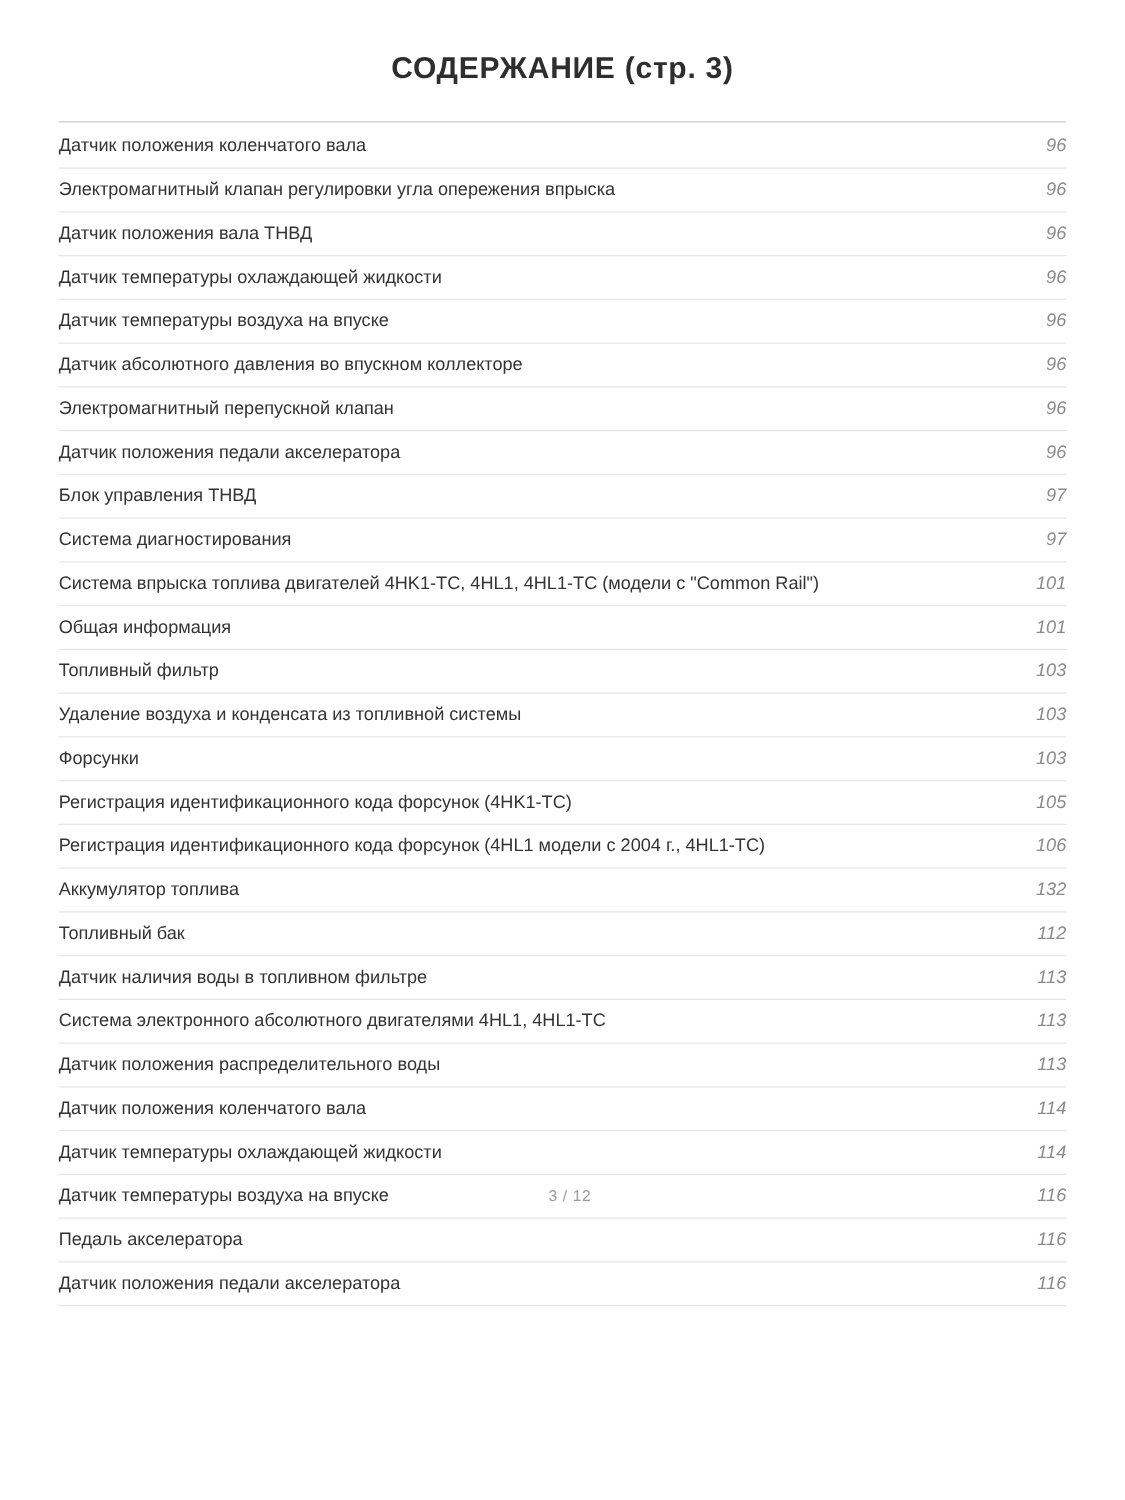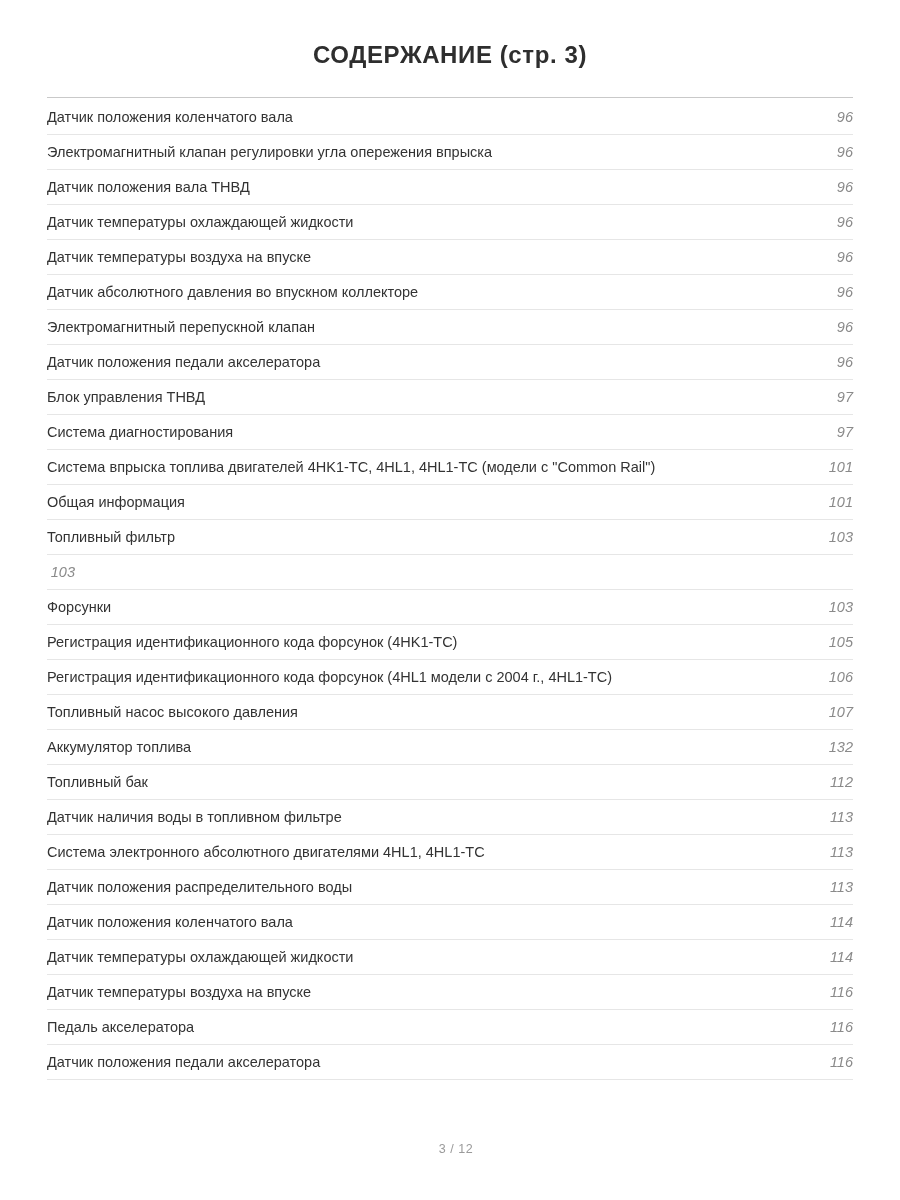--- a/index.html
+++ b/index.html
@@ -12,21 +12,21 @@
     height: 1200px;
     background: #ffffff;
     font-family: "Liberation Sans", "DejaVu Sans", sans-serif;
     color: #333333;
     -webkit-font-smoothing: antialiased;
     overflow: hidden;
   }
   .page {
     position: relative;
     width: 900px;
-    height: 1200px;
+    height: 1008px;
     box-sizing: border-box;
     padding: 0 47px;
   }
   .doc-title {
     text-align: center;
     font-size: 24px;
     font-weight: bold;
     letter-spacing: 0.6px;
     color: #2e2e2e;
     padding-top: 40px;
@@ -142,39 +142,36 @@
       </div>
       <div class="toc-row">
         <span class="toc-title">Общая информация</span>
         <span class="toc-page">101</span>
       </div>
       <div class="toc-row">
         <span class="toc-title">Топливный фильтр</span>
         <span class="toc-page">103</span>
       </div>
       <div class="toc-row">
+        <span class="toc-title">Удаление воздуха и конденсата из топливной системы</span>
         <span class="toc-page">103</span>
       </div>
       <div class="toc-row">
         <span class="toc-title">Форсунки</span>
         <span class="toc-page">103</span>
       </div>
       <div class="toc-row">
         <span class="toc-title">Регистрация идентификационного кода форсунок (4HK1-TC)</span>
         <span class="toc-page">105</span>
       </div>
       <div class="toc-row">
         <span class="toc-title">Регистрация идентификационного кода форсунок (4HL1 модели с 2004 г., 4HL1-TC)</span>
         <span class="toc-page">106</span>
       </div>
       <div class="toc-row">
-        <span class="toc-title">Топливный насос высокого давления</span>
-        <span class="toc-page">107</span>
-      </div>
-      <div class="toc-row">
         <span class="toc-title">Аккумулятор топлива</span>
         <span class="toc-page">132</span>
       </div>
       <div class="toc-row">
         <span class="toc-title">Топливный бак</span>
         <span class="toc-page">112</span>
       </div>
       <div class="toc-row">
         <span class="toc-title">Датчик наличия воды в топливном фильтре</span>
         <span class="toc-page">113</span>

